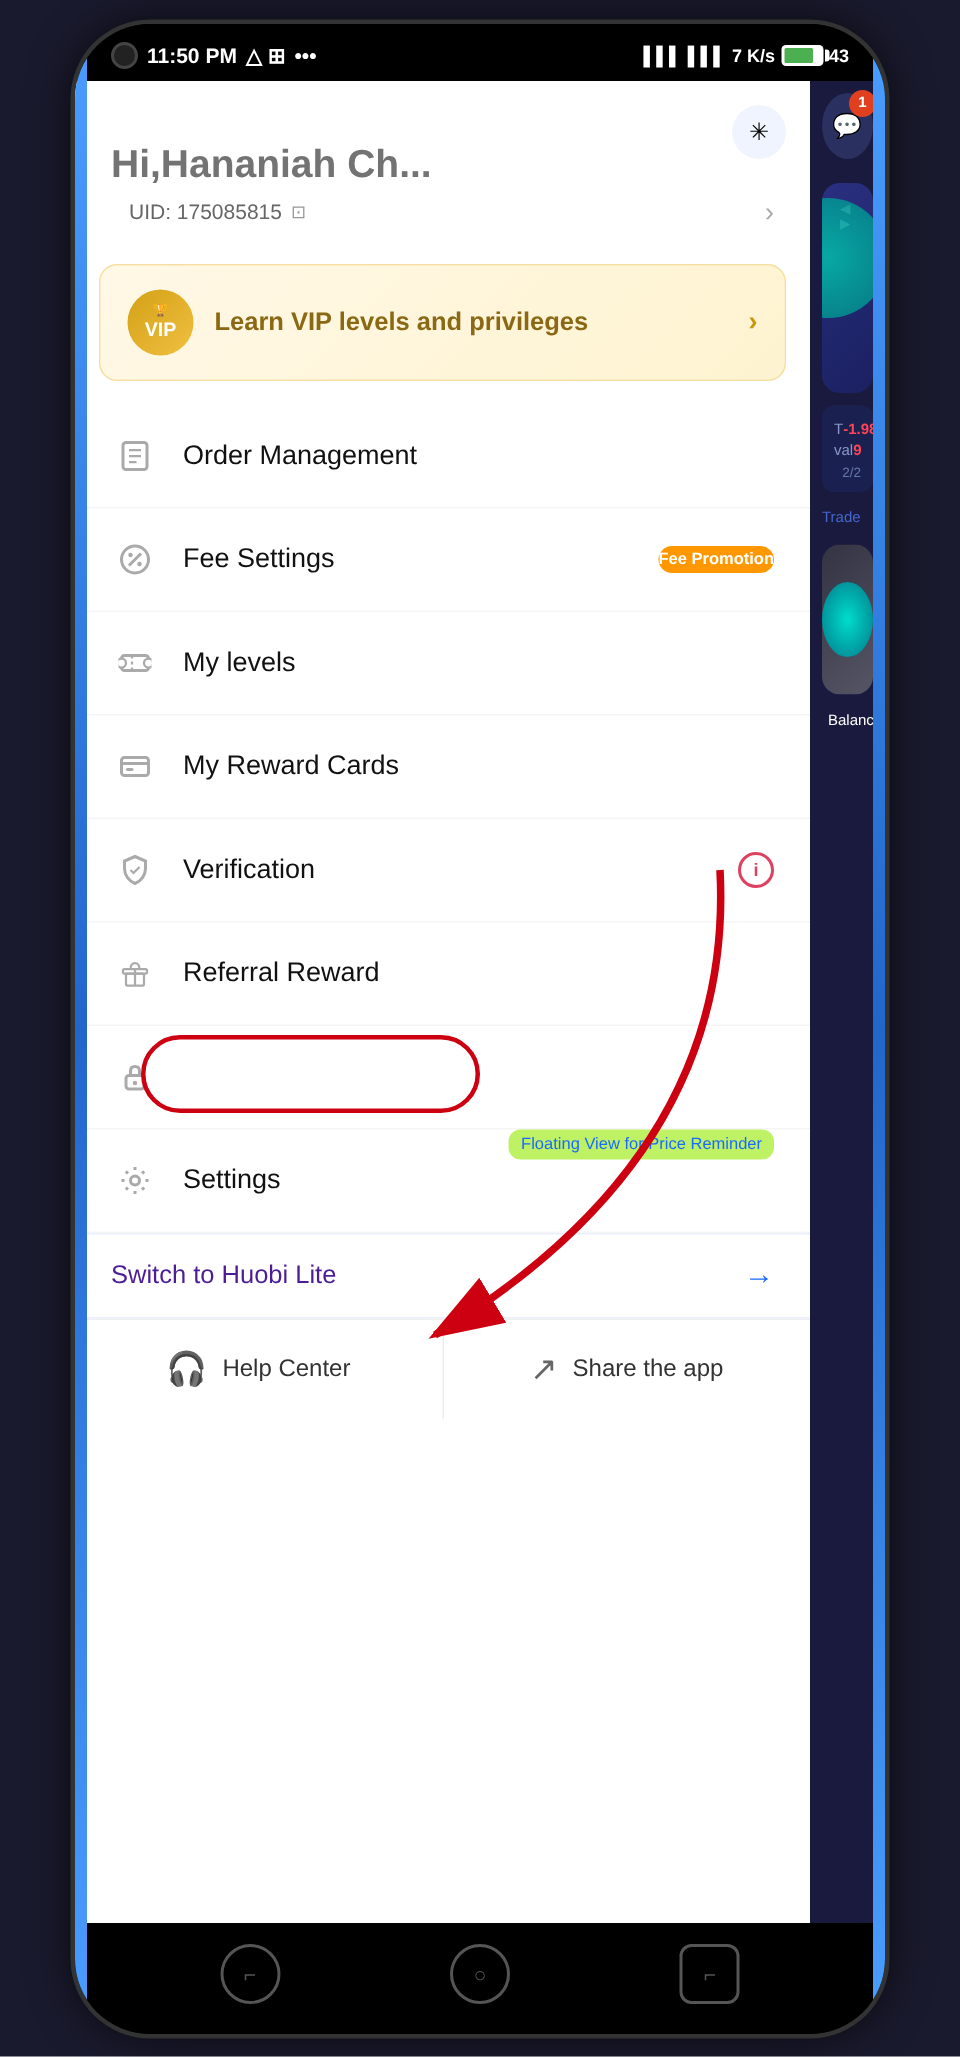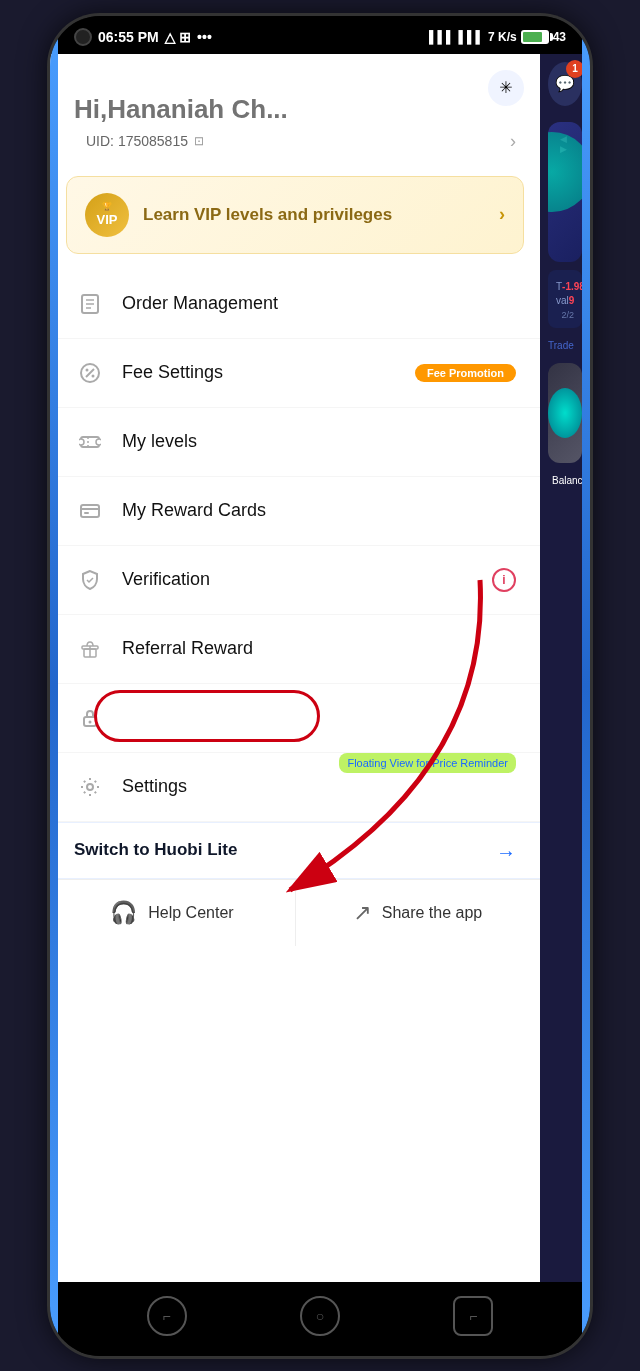--- a/index.html
+++ b/index.html
@@ -188,21 +188,21 @@
       font-size: 18px;
       font-weight: 500;
       color: #111;
       flex: 1;
     }
     .fee-promotion-badge {
       background: #ff9800;
       color: #fff;
       font-size: 11px;
       font-weight: 700;
-      padding: 3px 12px;
+      padding: 3px 0;
       border-radius: 10px;
       margin-left: 8px;
     }
     .info-circle {
       width: 24px; height: 24px;
       border: 2px solid #e04060;
       border-radius: 50%;
       display: flex; align-items: center; justify-content: center;
       color: #e04060;
       font-size: 12px;
@@ -210,23 +210,23 @@
     }
     
     .switch-lite {
       display: flex; align-items: center; justify-content: space-between;
       padding: 16px 24px;
       cursor: pointer;
       border-top: 1px solid #e8f0ff;
       border-bottom: 1px solid #e8f0ff;
     }
     .switch-lite-text {
-      color: #0f172a;
+      color: #4c1d95;
       font-size: 17px;
-      font-weight: 700;
+      font-weight: 400;
     }
     .switch-lite-arrow { color: #1a6aff; font-size: 20px; }
     
     .bottom-actions {
       display: flex;
       border-top: 1px solid #eee;
     }
     .bottom-action {
       flex: 1;
       display: flex;
@@ -356,21 +356,21 @@
     }
   </style>
 </head>
 <body>
 
 <div class="phone-frame">
 
   <div class="status-bar">
     <div class="status-left">
       <div class="camera-dot"></div>
-      <span>06:55 PM</span>
+      <span>11:50 PM</span>
       <span>△ ⊞</span>
       <span>•••</span>
     </div>
     <div class="status-right">
       <span>▌▌▌</span>
       <span>▌▌▌</span>
       <span>7 K/s</span>
       <div class="battery-icon">
         <div class="battery-fill"></div>
         <div class="battery-tip"></div>

